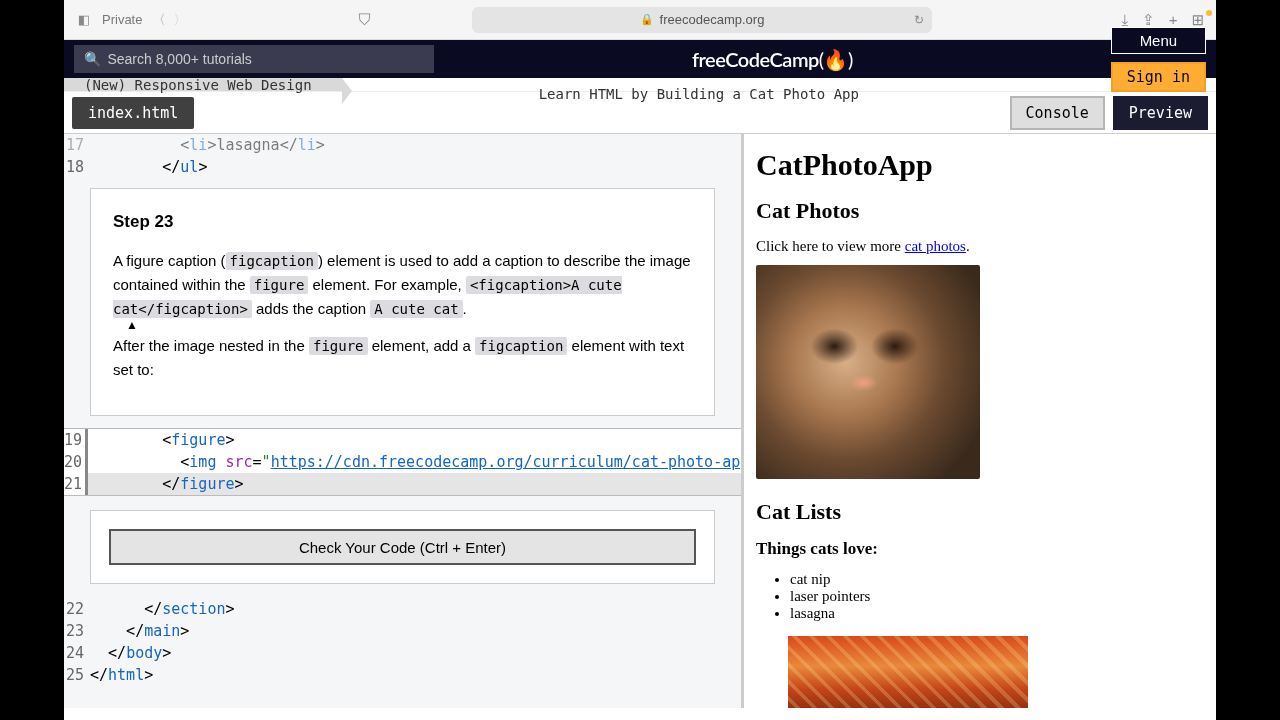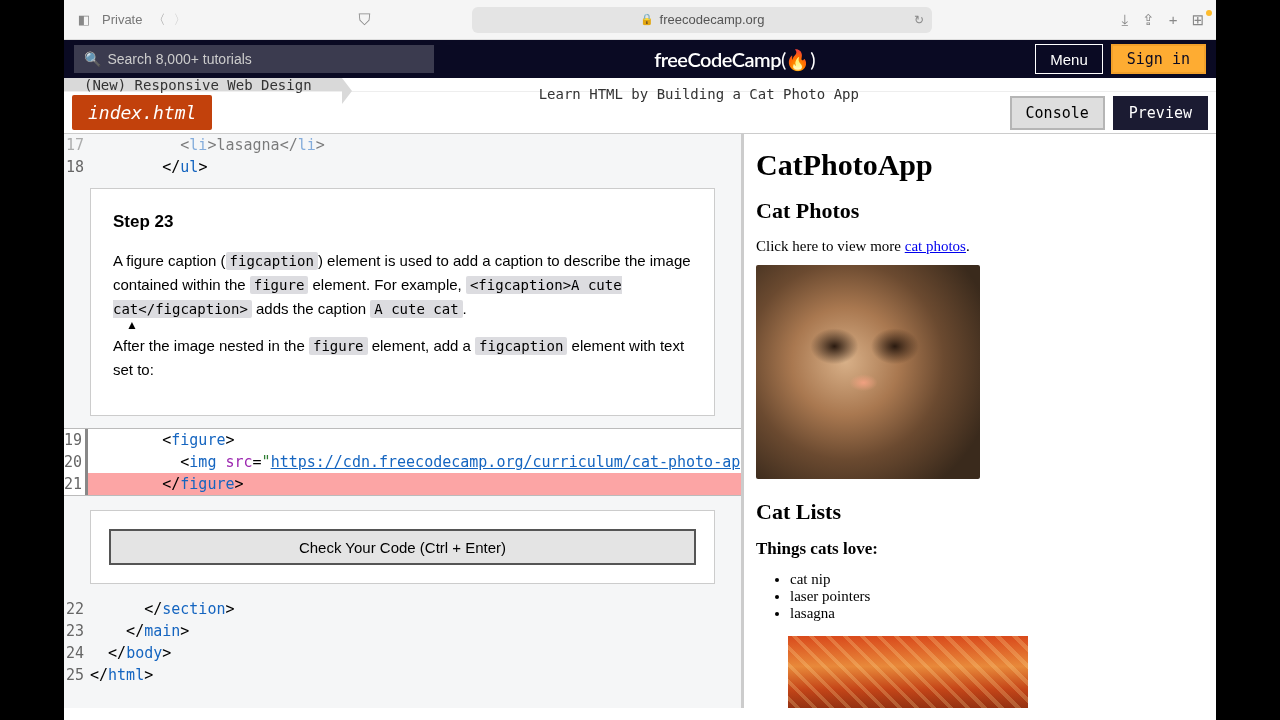--- a/index.html
+++ b/index.html
@@ -17,33 +17,33 @@
   .url-bar { flex: 0 0 460px; height: 26px; background: #e4e4e4; border-radius: 6px; display: flex; align-items: center; justify-content: center; gap: 6px; color: #555; font-size: 13px; margin: 0 auto; position:relative;}
   .url-lock { font-size: 11px; }
   .url-reload{position:absolute; right:8px; color:#888; font-size:12px;}
   .bb-right { display: flex; gap: 14px; color: #888; font-size: 15px; margin-left:auto;}
   
   
   .fcc-header { height: 38px; background: #0a0a23; display: flex; align-items: center; justify-content: space-between; padding: 0 10px; }
   .search-wrap { display: flex; align-items: center; background: #3b3b4f; height: 28px; width: 360px; padding: 0 10px; color: #ccc; font-size: 14px; gap:6px;}
   .fcc-logo { color: #fff; font-weight: 600; font-size: 20px; letter-spacing: -0.5px; font-family: "Lato", sans-serif; white-space:nowrap;}
   .fcc-logo .paren { font-weight: 400; }
-  .fcc-right { display: flex; gap: 8px; }
+  .fcc-right { display: flex; gap: 8px; flex-direction: column; }
   .btn-menu { background: #0a0a23; color: #fff; border: 1px solid #fff; padding: 4px 14px; font-size: 15px; font-family: inherit; cursor:pointer;}
   .btn-signin { background: #feac32; color: #0a0a23; border: 1px solid #feac32; padding: 4px 14px; font-size: 15px; font-family: "SFMono-Regular", Menlo, monospace; cursor:pointer; border:2px solid #f1a02a;}
   
   
   .crumb-row { height: 14px; background: #fff; display: flex; align-items: stretch; font-family: "SFMono-Regular", Menlo, monospace; font-size: 14px; color: #333; border-bottom:1px solid #eee;}
   .crumb1 { background: #d9d9d9; display: flex; align-items: center; padding: 0 30px 0 20px; position:relative;}
   .crumb1::after{content:"";position:absolute;right:-10px;top:0;border-top:13px solid transparent;border-bottom:13px solid transparent;border-left:10px solid #d9d9d9;}
   .crumb2 { display: flex; align-items: center; padding: 0 0 0 40px; flex:1; justify-content:center; padding-right:200px;margin-top:16px;}
   
   
   .tab-row { height: 42px; background: #fff; display: flex; align-items: center; padding: 0 8px; border-bottom:1px solid #ccc;}
-  .file-tab { background: #c2410c; color: #fff; padding: 7px 16px; font-family: "SFMono-Regular", Menlo, monospace; font-size: 18px; border-radius:2px;font-style:italic;}
+  .file-tab { background: #404040; color: #fff; padding: 7px 16px; font-family: "SFMono-Regular", Menlo, monospace; font-size: 15px; border-radius:2px;}
   .tab-spacer { flex: 1; }
   .btn-console { background: #dedede; border: 2px solid #b5b5b5; padding: 6px 14px; font-size: 15px; font-family: "SFMono-Regular", Menlo, monospace; cursor:pointer;}
   .btn-preview { background: #1b1b32; color: #fff; border: 2px solid #1b1b32; padding: 6px 14px; font-size: 15px; font-family: "SFMono-Regular", Menlo, monospace; margin-left:8px; cursor:pointer;}
   
   
   .main { display: flex; height: calc(100% - 40px - 38px - 26px - 42px); }
   .editor-pane { width: 680px; background: #f5f6f7; overflow: hidden; position:relative; border-right:3px solid #ccc;}
   .preview-pane { flex: 1; background: #fff; padding: 14px 12px; overflow:hidden;}
   
   
@@ -51,21 +51,21 @@
   .ln { width: 24px; text-align: right; color: #666; padding-right: 4px; user-select:none; background:#f5f6f7;}
   .ln.active{border-right:3px solid #888;}
   .code { white-space: pre; padding-left: 2px; }
   .tag { color: #1565c0; }
   .attr { color: #9c27b0; }
   .str { color: #2e7d32; }
   .url { color: #1565c0; text-decoration: underline; }
   
   .editable-region { border-top: 1px solid #bbb; border-bottom: 1px solid #bbb; background:#fff;}
   .editable-region .ln{background:#fff;}
-  .editable-region .code-line.current{background:#fca5a5;}
+  .editable-region .code-line.current{background:#e5e5e5;}
   
   
   .instruct { margin: 10px 26px 12px 26px; border: 1px solid #ccc; background: #fff; padding: 20px 22px; font-size: 15px; line-height: 1.55; }
   .instruct h3 { font-family: Liberation Sans, sans-serif; font-size: 17px; font-weight: 700; margin-bottom: 14px; }
   .instruct p { margin-bottom: 14px; }
   .ic { background: #dcdce0; padding: 1px 4px; font-family: "SFMono-Regular", Menlo, monospace; font-size: 14px; border-radius: 2px; }
   .ic-block{display:inline-block;}
   
   .check-wrap { margin: 14px 26px; border: 1px solid #ccc; background: #fff; padding: 18px; }
   .check-btn { width: 100%; height: 36px; background: #e4e4e4; border: 2px solid #555; font-size: 15px; cursor:pointer;}

